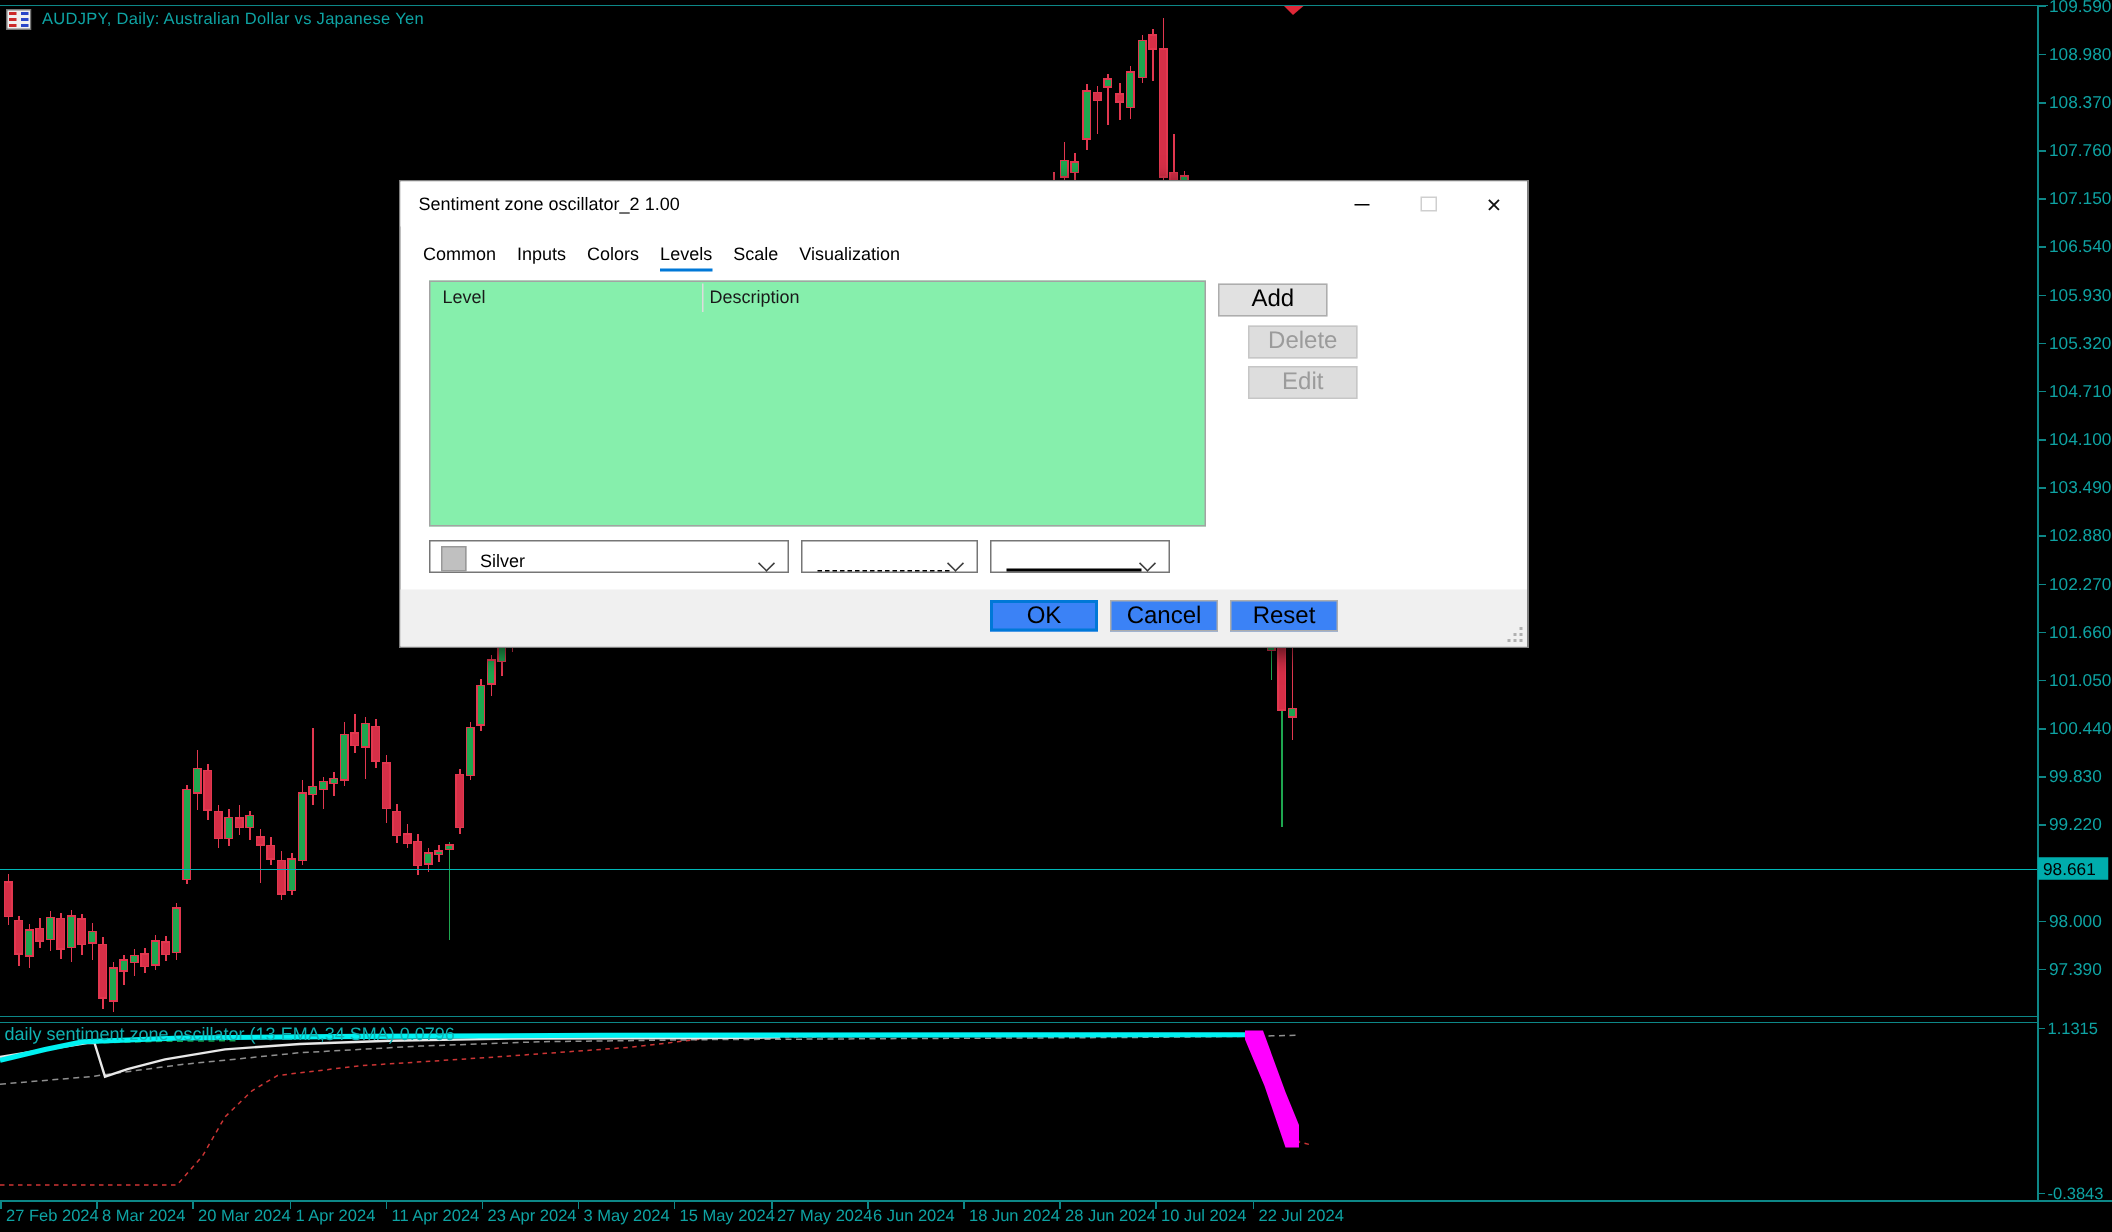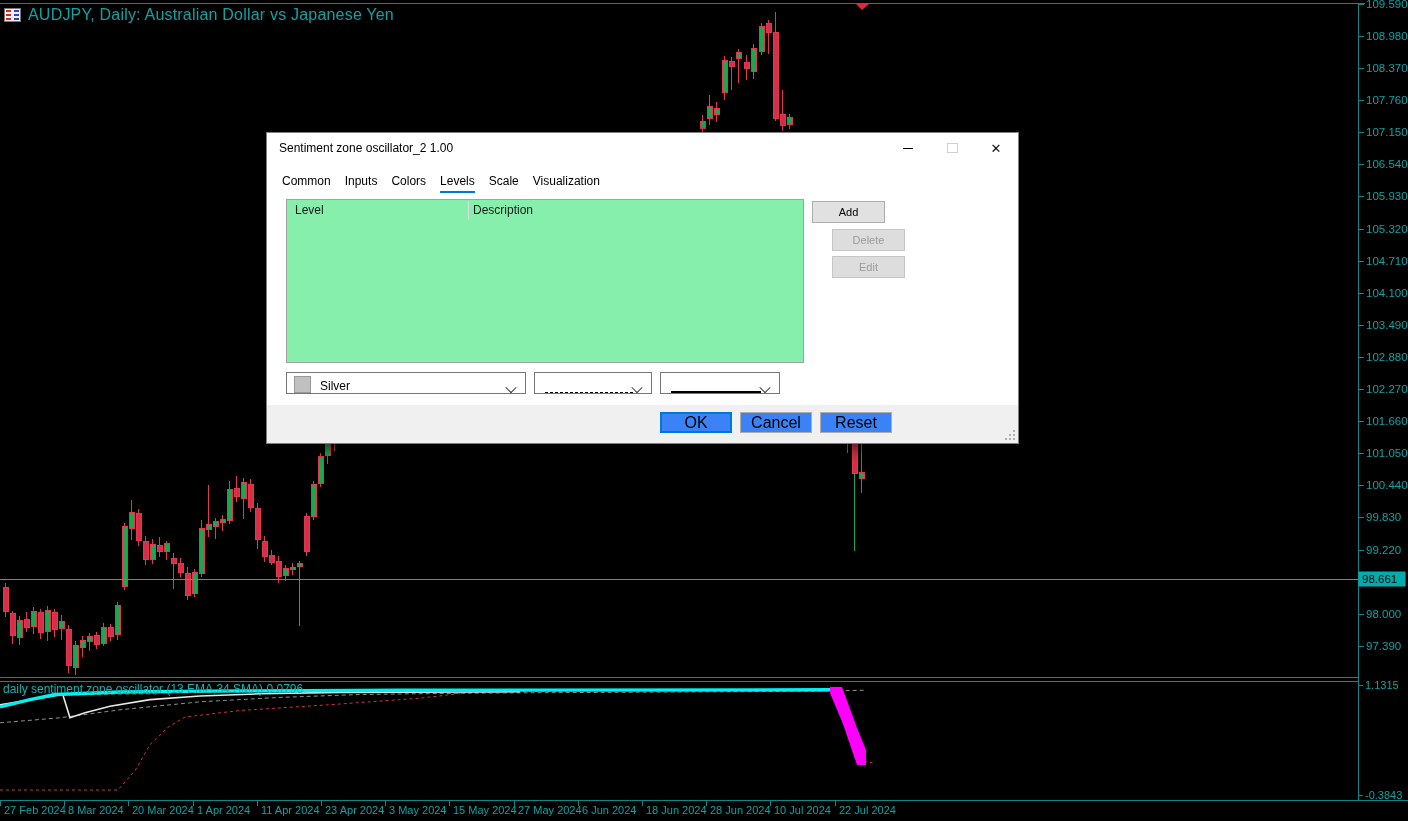--- a/index.html
+++ b/index.html
@@ -2,45 +2,45 @@
 <html><head>
 <meta charset="utf-8">
 <style>
   html,body{margin:0;padding:0;background:#000;}
   #root{position:relative;width:1408px;height:821px;background:#000;overflow:hidden;
         font-family:"Liberation Sans",sans-serif;}
   svg text{font-family:"Liberation Sans",sans-serif;}
   #chart-canvas{position:absolute;left:0;top:0;}
   
   .symbol-label{position:absolute;left:4px;top:6px;display:flex;align-items:center;gap:7px;z-index:2;}
-  .symbol-label .txt{color:#0ea3a3;font-size:16px;letter-spacing:.2px;}
+  .symbol-label .txt{color:#0ea3a3;font-size:11px;letter-spacing:.2px;}
   .ind-label{position:absolute;left:3px;top:682px;color:#10b2b2;font-size:12px;z-index:2;}
   
-  .dialog{position:absolute;left:266px;top:132px;width:753px;height:312px;background:#fff;
+  .dialog{position:absolute;left:266px;top:120px;width:753px;height:312px;background:#fff;
           border:1px solid #7f7f7f;box-shadow:3px 4px 14px rgba(0,0,0,.65);z-index:10;
           color:#000;font-size:12px;box-sizing:border-box;}
   .titlebar{position:absolute;left:0;top:0;right:0;height:30px;background:#fff;display:flex;}
   .title{padding-left:12px;line-height:30px;font-size:12px;}
   .win-controls{position:absolute;right:0;top:0;height:30px;display:flex;}
   .win-btn{width:44px;height:30px;display:flex;align-items:center;justify-content:center;}
   .glyph-min{width:10px;height:1px;background:#000;}
   .glyph-max{width:9px;height:8px;border:1px solid #cfcfcf;}
   .glyph-close{font-size:13px;color:#111;line-height:1;}
   .tabbar{position:absolute;left:8px;top:38px;display:flex;}
   .tab{padding:3px 7px;cursor:default;}
   .tab span{padding-bottom:3px;}
   .tab.active span{border-bottom:2px solid #0078d7;}
   .listbox{position:absolute;left:19px;top:66px;width:518px;height:164px;background:#86efac;
            border:1px solid #a3a3a3;box-sizing:border-box;}
   .list-head{position:relative;height:21px;font-size:12px;color:#1a1a1a;}
   .col-level{position:absolute;left:8px;top:3px;}
   .col-desc{position:absolute;left:186px;top:3px;}
   .col-divider{position:absolute;left:181px;top:1px;width:1px;height:19px;background:#dcdcdc;}
   .btn{position:absolute;width:73px;height:22px;background:#e1e1e1;border:1px solid #adadad;
-       font-size:11px;display:flex;align-items:center;justify-content:center;box-sizing:border-box;}
+       font-size:16px;display:flex;align-items:center;justify-content:center;box-sizing:border-box;}
   .btn.disabled{background:#ddd;border-color:#c6c6c6;color:#9b9b9b;margin-left:20px;}
   .btn-add{left:545px;top:68px;}
   .btn-del{left:545px;top:96px;}
   .btn-edit{left:545px;top:123px;}
   .combo{position:absolute;height:22px;background:#fff;border:1px solid #767676;
          display:flex;align-items:flex-end;box-sizing:border-box;}
   .combo-color{left:19px;top:239px;width:240px;}
   .combo-style{left:267px;top:239px;width:118px;}
   .combo-width{left:393px;top:239px;width:120px;}
   .chev{width:7px;height:7px;border-right:1.4px solid #3a3a3a;border-bottom:1.4px solid #3a3a3a;

